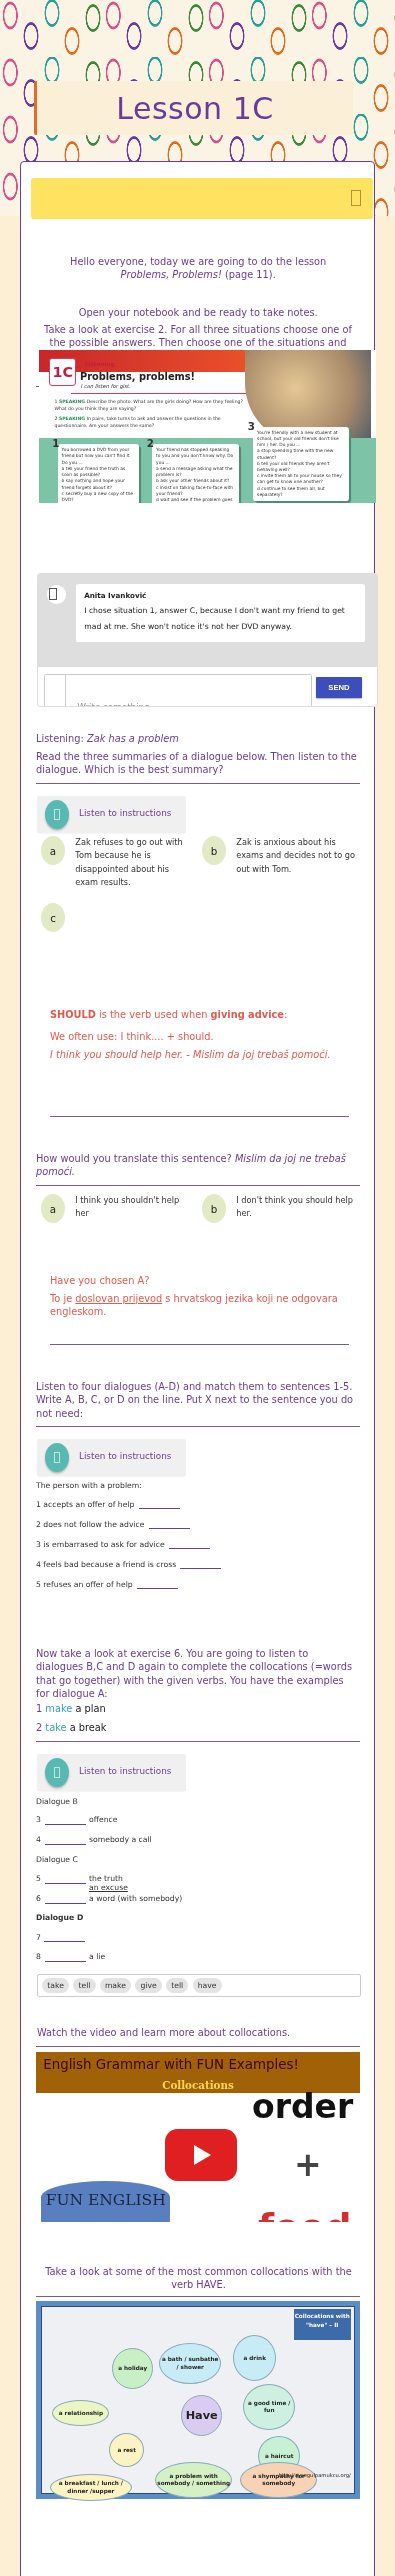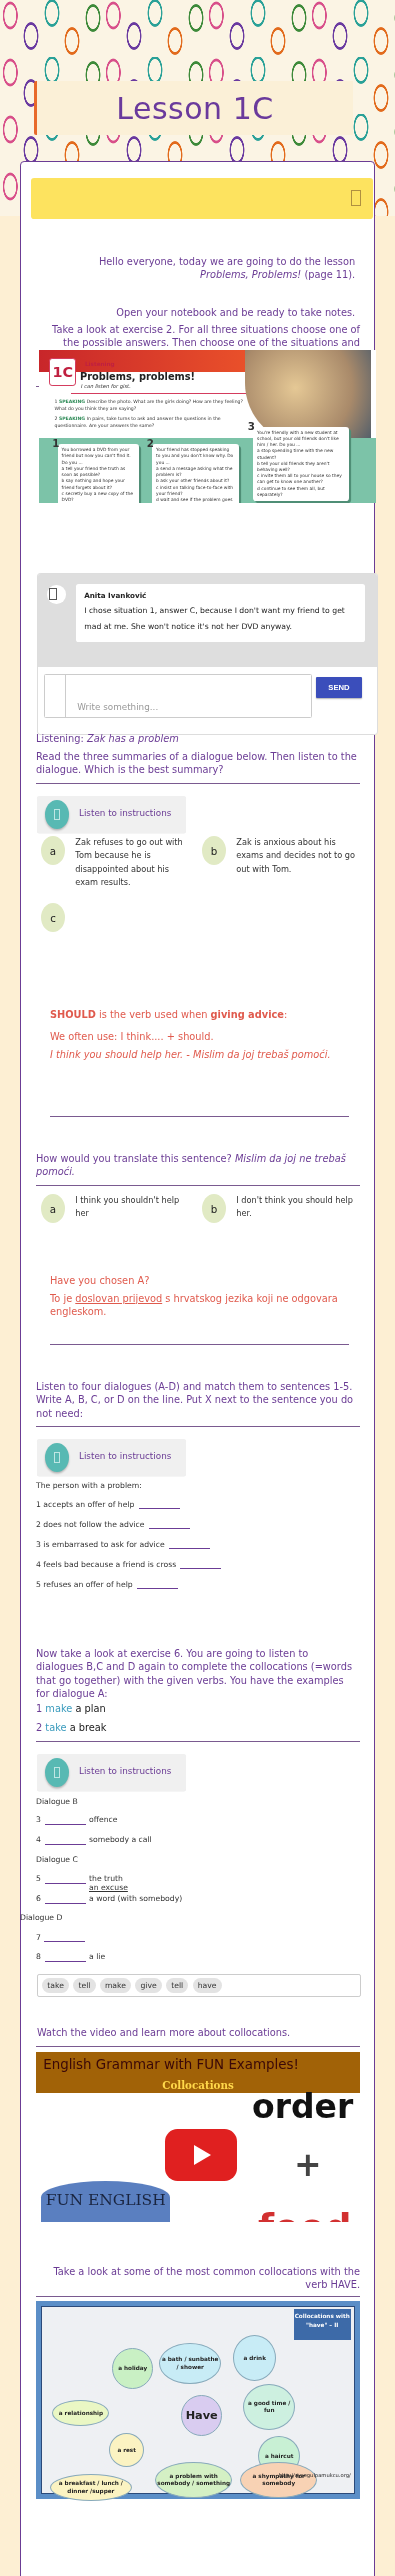--- a/index.html
+++ b/index.html
@@ -39,21 +39,21 @@
   .yellow-bar {
     position: absolute; left: 10.3px; top: 15.5px; width: 342px; height: 41px;
     background: #fde35f; border-radius: 3.1px;
   }
   .yellow-bar .sq {
     position: absolute; right: 12.4px; top: 12.4px; width: 9.3px; height: 16.5px;
     border: 0.5px solid #b09040;
   }
   .purple { color: #6b3c95; }
   .abs { position: absolute; }
-  .center { text-align: right; }
+  .center { text-align: center; }
   .p-lg { font-size: 9.8px; line-height: 13.4px; }
   .rule { position: absolute; height: 0.5px; background: #7a5a90; }
 
   
   .book {
     position: absolute; left: 7.7px; top: 177px; width: 337px; height: 153px;
     background: #fff; overflow: hidden;
   }
   .book .redband { position: absolute; left: 0; top: 0; width: 206px; height: 21.6px; background: linear-gradient(90deg,#c8262a,#e9502a); }
   .book .badge { position: absolute; left: 10.3px; top: 8.2px; width: 27px; height: 28px; background: #fff; border: 1.5px solid #d43c5e; border-radius: 3.1px; color: #c02040; font-weight: bold; font-size: 14.4px; display:flex;align-items:center;justify-content:center; }
@@ -63,21 +63,21 @@
   .book .pinkline { position: absolute; left: 32px; top: 43px; width: 175px; height: 1px; background:#d43c5e; }
   .book .photo { position: absolute; left: 206px; top: 0; width: 126px; height: 95px; border-radius: 0 0 0 62px; background: radial-gradient(circle at 40% 40%, #e5c895, #a98a6a 60%, #4a5a6a); }
   .book .q { position: absolute; font-size: 4.6px; color:#333; line-height: 6.7px; }
   .book .q b { color: #2e8b57; }
   .book .greenpanel { position: absolute; left: 0; top: 88px; width: 337px; height: 65px; background: #7cc3a8; }
   .book .bubble { position: absolute; top: 6.2px; background:#fff; border-radius: 3.1px; padding: 3.1px 4.1px; font-size: 4.4px; line-height: 6.2px; color:#333; box-shadow: 2.1px 2.1px 0 #4f8e76; }
   .book .bubble .n { position:absolute; left:-5.2px; top:-4.1px; font-weight:bold; font-size:10.3px; color:#333; }
 
   
   .discussion {
-    position: absolute; left: 7.2px; top: 446px; width: 341px; height: 162px;
+    position: absolute; left: 7.2px; top: 446px; width: 341px; height: 134px;
     border: 0.5px solid #ddd; border-radius: 3.1px; background: #fff; overflow: hidden;
   }
   .discussion .thread { position:absolute; left:0; top:0; width:100%; height:93px; background:#dedede; }
   .discussion .avatar { position:absolute; left:9.3px; top:11.3px; width:18.5px; height:18.5px; border-radius:50%; background:#fff; }
   .discussion .avatar i { position:absolute; left:2.1px; top:3.1px; width:7.2px; height:11.3px; border:0.5px solid #555; }
   .discussion .msg { position:absolute; left:38px; top:10.3px; width:289px; height:58px; background:#fff; border-radius:2.6px; padding:7.2px 8.2px; }
   .discussion .msg .name { font-weight:bold; font-size:7.2px; color:#222; }
   .discussion .msg .text { font-size:7.7px; line-height:16px; color:#222; margin-top:2.1px; }
   .discussion .input { position:absolute; left:6.2px; top:100px; width:268px; height:44px; border:0.5px solid #ccc; border-radius:1.5px; background:#fff; }
   .discussion .input .gutter { position:absolute; left:0; top:0; width:20.6px; height:100%; border-right:0.5px solid #ccc; }
@@ -290,21 +290,21 @@
 <div class="line-item" style="left:89px;top:1835px;">somebody a call</div>
 
 <div class="line-item" style="left:36px;top:1855px;">Dialogue C</div>
 <div class="line-item" style="left:36px;top:1874px;">5</div>
 <div class="blank-fill" style="left:45px;top:1883px;"></div>
 <div class="line-item" style="left:89px;top:1874px;">the truth</div>
 <div class="line-item" style="left:36px;top:1894px;">6</div>
 <div class="blank-fill" style="left:45px;top:1903px;"></div>
 <div class="line-item" style="left:89px;top:1894px;">a word (with somebody)</div>
 
-<div class="line-item" style="left:20px;top:1913px;">Dialogue D</div>
+<div class="line-item" style="left:36px;top:1913px;font-weight:bold;">Dialogue D</div>
 <div class="line-item" style="left:36px;top:1933px;">7</div>
 <div class="blank-fill" style="left:44px;top:1941px;"></div>
 <div class="line-item" style="left:89px;top:1883px;text-decoration:underline;">an excuse</div>
 <div class="line-item" style="left:36px;top:1952px;">8</div>
 <div class="blank-fill" style="left:45px;top:1961px;"></div>
 <div class="line-item" style="left:89px;top:1952px;">a lie</div>
 
 <div class="chips" style="left:37px;top:1974px;width:324px;">
   <span class="chip">take</span>
   <span class="chip">tell</span>

